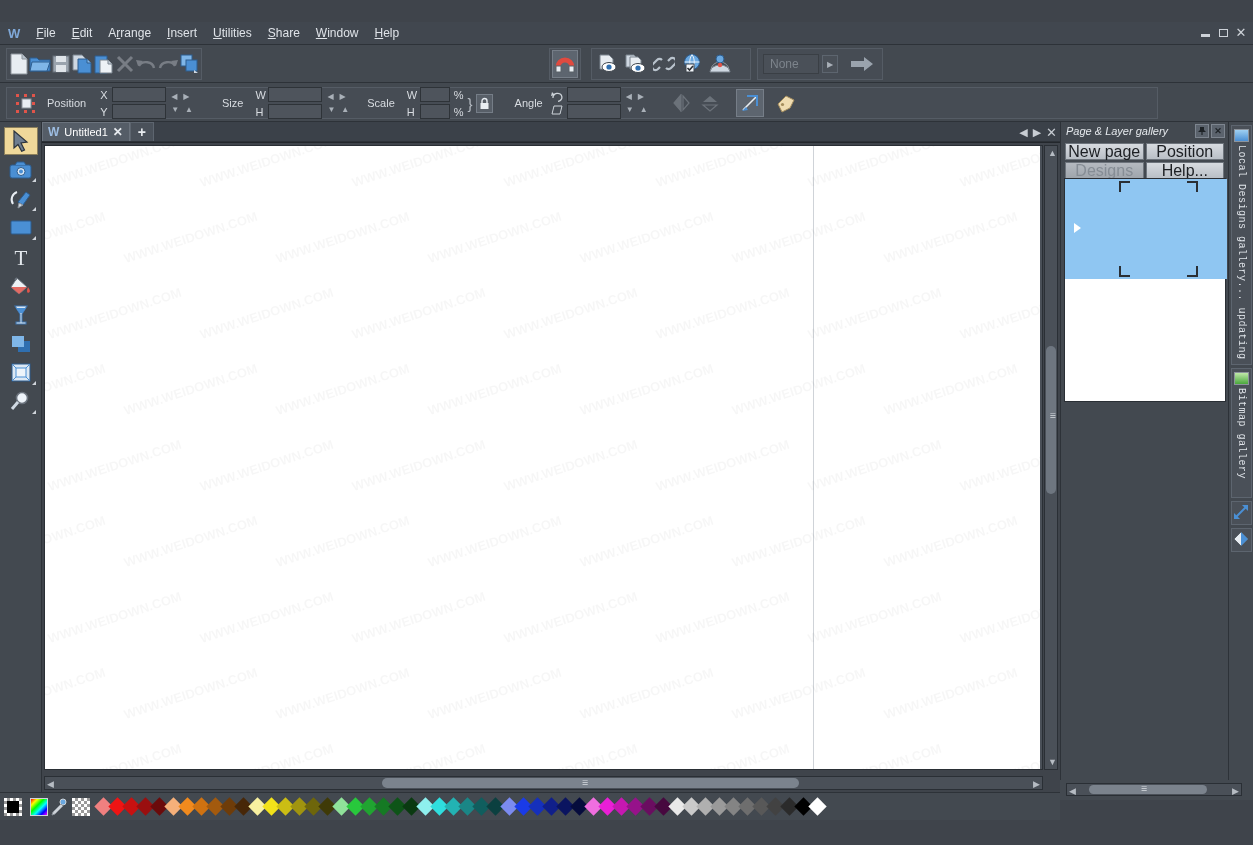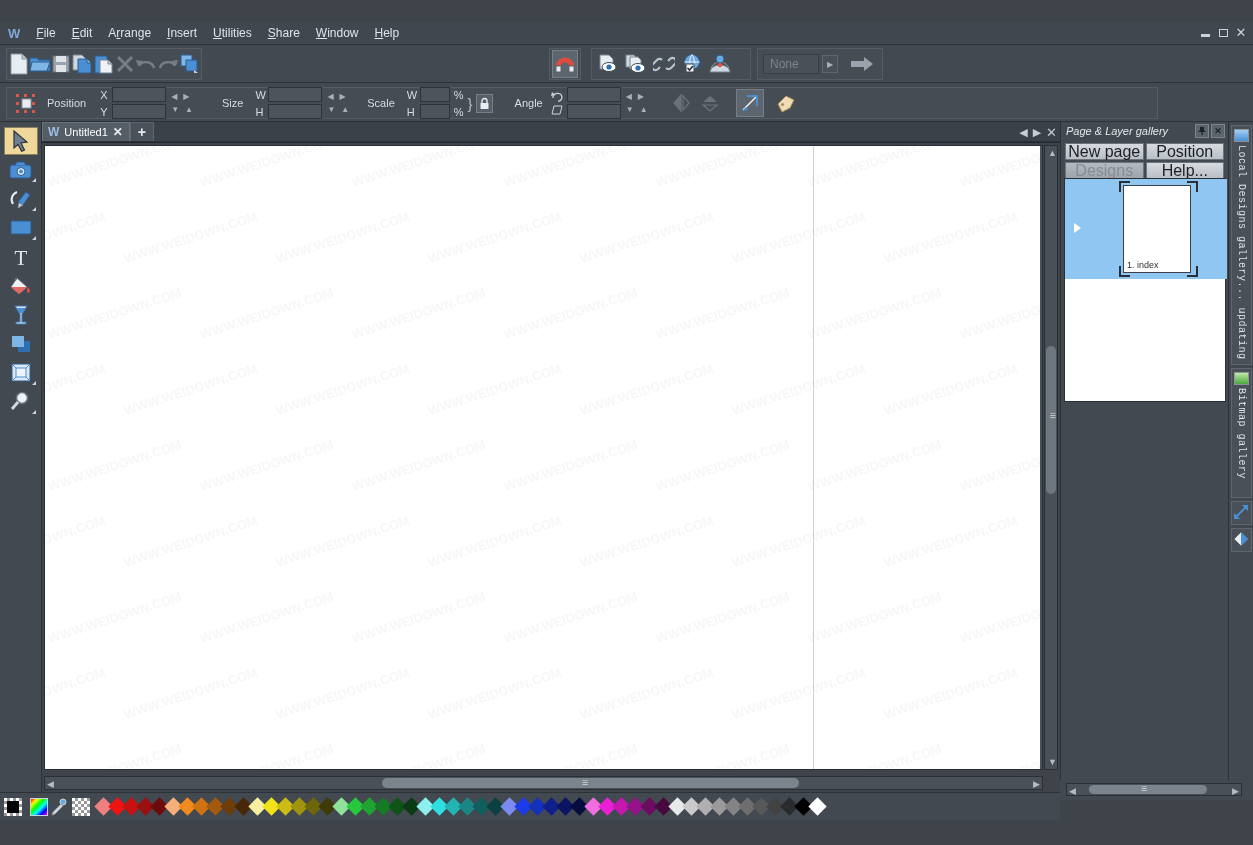--- a/index.html
+++ b/index.html
@@ -730,23 +730,20 @@
       <div class="rp-btn">Position</div>
     </div>
     <div class="rp-btnrow">
       <div class="rp-btn dis">Designs</div>
       <div class="rp-btn">Help...</div>
     </div>
 
     <div class="page-list">
       <div class="page-sel-band">
         <div class="expander"></div>
-        <div class="page-thumb">
-          <div class="page-thumb-label">1. index</div>
-        </div>
         <div class="corner-mark" style="left:54px; top:2px; border-right:none; border-bottom:none;"></div>
         <div class="corner-mark" style="left:122px; top:2px; border-left:none; border-bottom:none;"></div>
         <div class="corner-mark" style="left:54px; top:87px; border-right:none; border-top:none;"></div>
         <div class="corner-mark" style="left:122px; top:87px; border-left:none; border-top:none;"></div>
       </div>
     </div>
   </div>
 
   <div class="vtabs">
     <div class="vtab" style="height:240px;">

